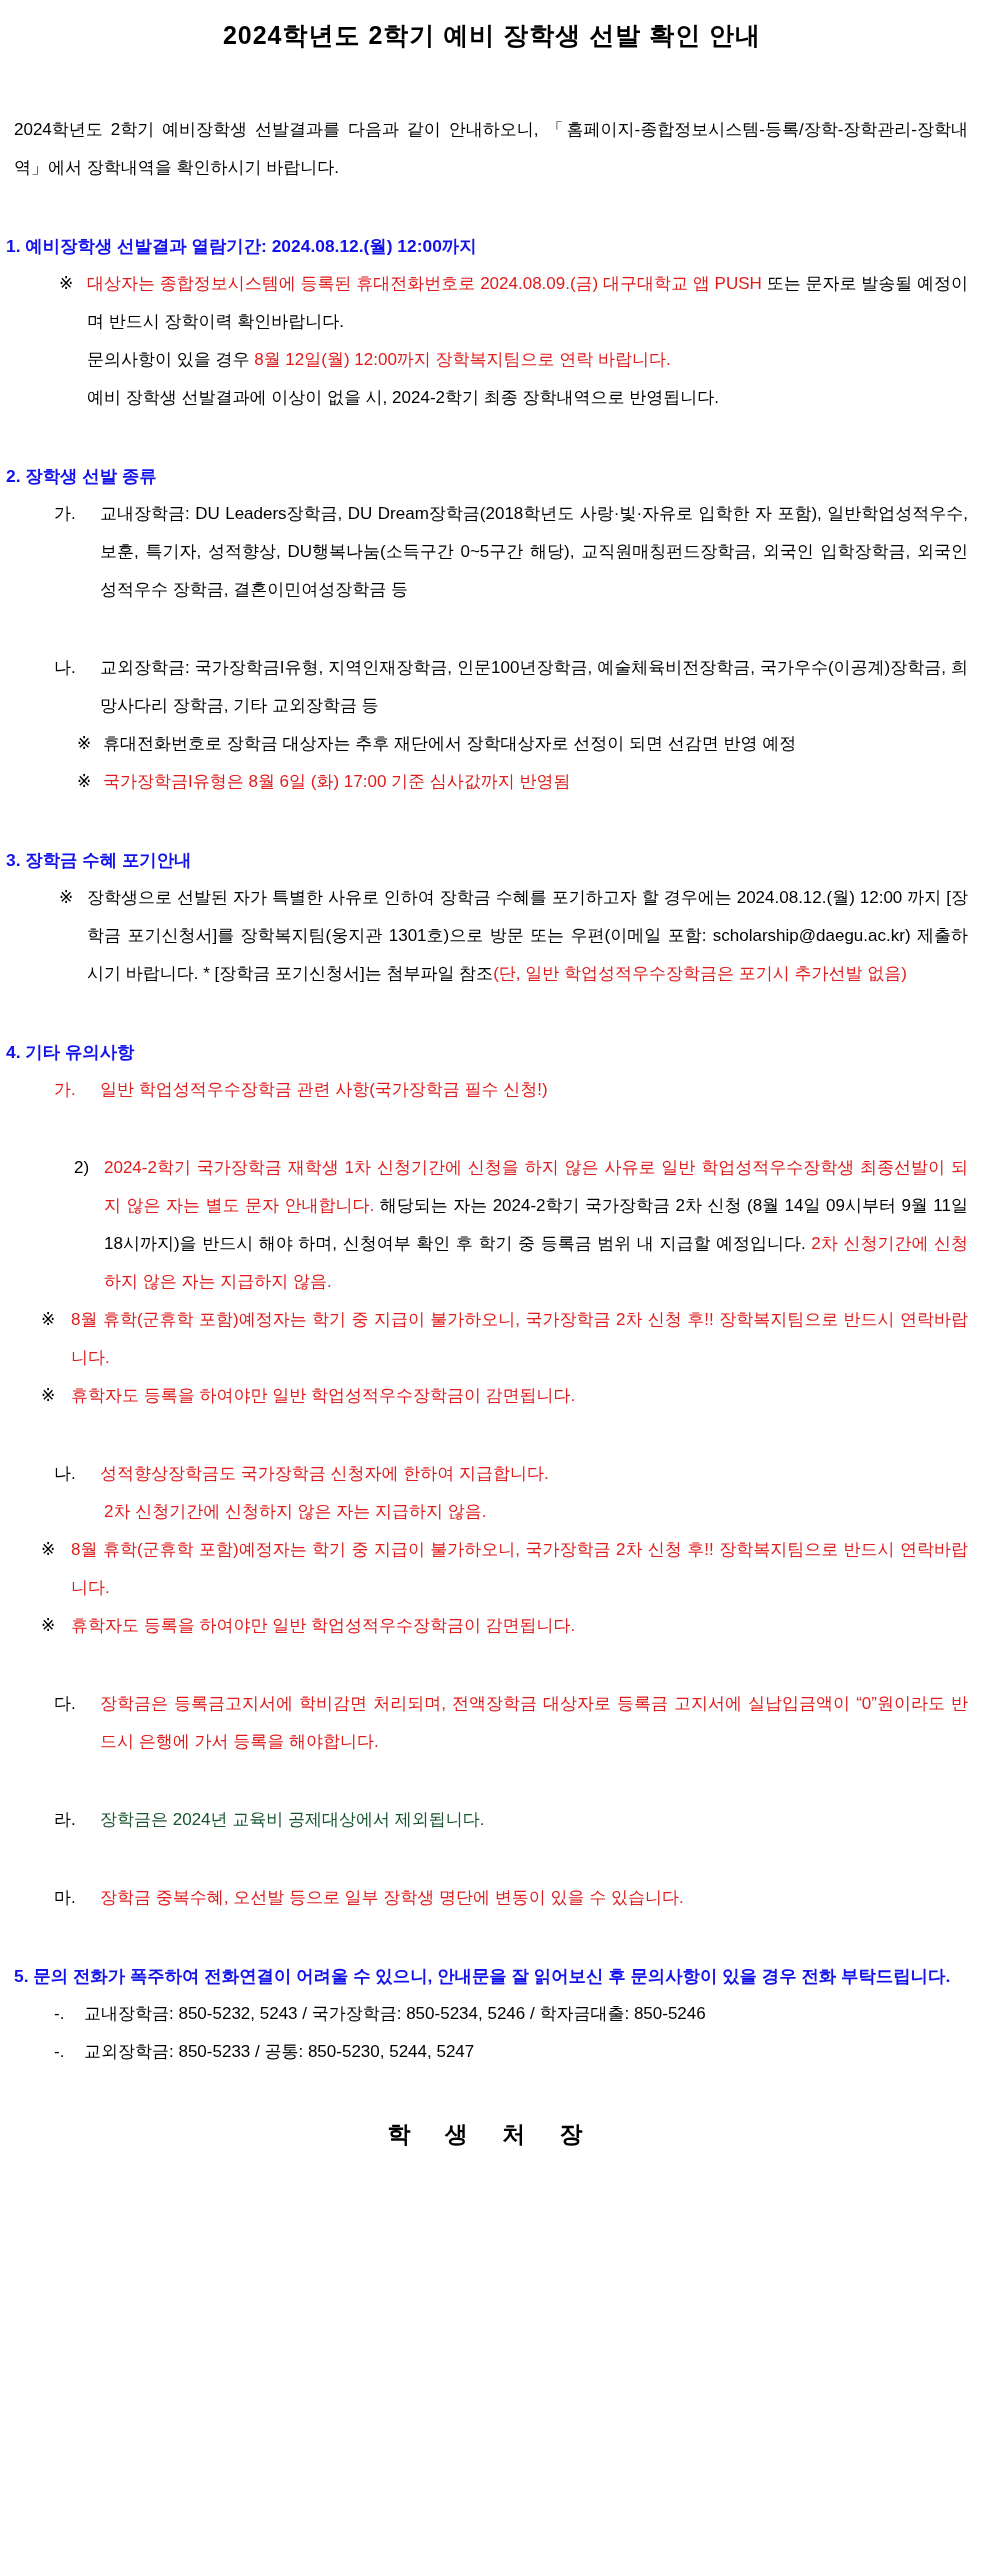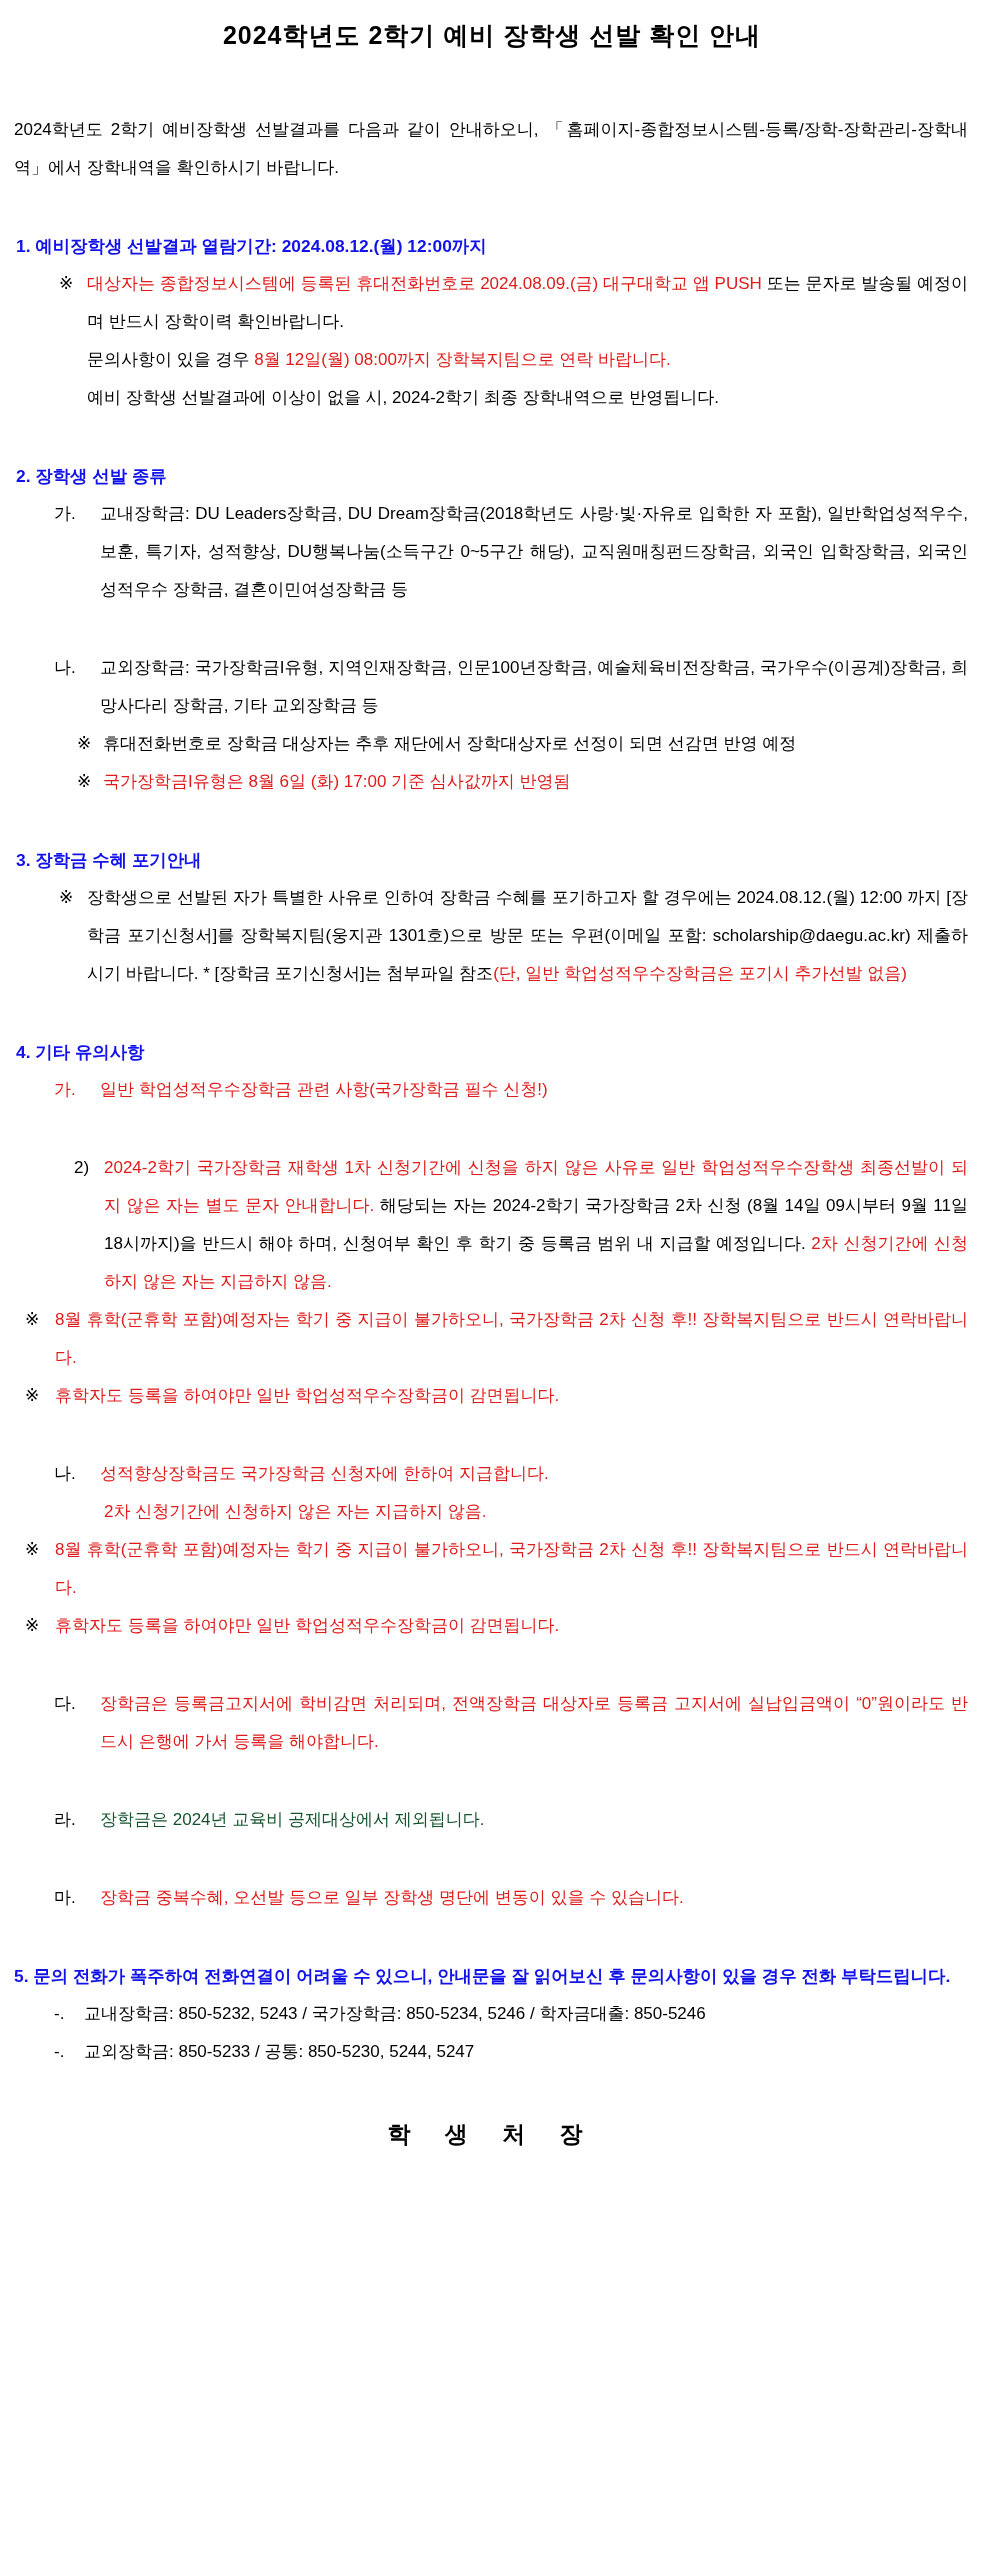--- a/index.html
+++ b/index.html
@@ -31,32 +31,32 @@
     line-height: 38px;
     text-align: justify;
     padding-right: 16px;
     box-sizing: border-box;
   }
   .block .marker {
     display: inline-block;
     text-indent: 0;
   }
   .intro      { padding-left: 14px; }
-  .h          { padding-left: 16px; font-weight: bold; font-size: 17.4px; }
+  .h          { padding-left: 6px; font-weight: bold; font-size: 17.4px; }
   .h-wrap     { padding-left: 50px; text-indent: -36px; }
   .lv1        { padding-left: 100px; text-indent: -46px; }
   .lv1 .marker   { width: 46px; }
   .star1      { padding-left: 87px;  text-indent: -28px; }
   .star1 .marker { width: 28px; }
   .plain1     { padding-left: 87px; }
   .star2      { padding-left: 103px; text-indent: -26px; }
   .star2 .marker { width: 26px; }
   .num        { padding-left: 104px; text-indent: -30px; }
   .num .marker   { width: 30px; }
-  .star3      { padding-left: 55px; text-indent: -30px; }
+  .star3      { padding-left: 71px; text-indent: -30px; }
   .star3 .marker { width: 30px; }
   .plain-num  { padding-left: 104px; }
   .dash       { padding-left: 84px; text-indent: -30px; }
   .dash .marker  { width: 30px; }
   .doc-footer {
     margin-top: 44px;
     text-align: center;
     font-size: 23px;
     font-weight: bold;
     letter-spacing: 14px;
@@ -66,21 +66,21 @@
 </head>
 <body>
 
 <div class="page">
   <div class="doc-title">2024학년도 2학기 예비 장학생 선발 확인 안내</div>
 
   <div>
       <div class="block intro"><span style="color: rgb(0, 0, 0);">2024학년도 2학기 예비장학생 선발결과를 다음과 같이 안내하오니, 「홈페이지-종합정보시스템-등록/장학-장학관리-장학내역」에서 장학내역을 확인하시기 바랍니다.</span></div>
       <div class="block h" style="margin-top: 40px;"><span style="color: rgb(18, 18, 234);">1. 예비장학생 선발결과 열람기간: 2024.08.12.(월) 12:00까지</span></div>
       <div class="block star1"><span class="marker" style="color: rgb(0, 0, 0);">※</span><span style="color: rgb(224, 27, 27);">대상자는 종합정보시스템에 등록된 휴대전화번호로 2024.08.09.(금) 대구대학교 앱 PUSH </span><span style="color: rgb(0, 0, 0);">또는 문자로 발송될 예정이며 반드시 장학이력 확인바랍니다.</span></div>
-      <div class="block plain1"><span style="color: rgb(0, 0, 0);">문의사항이 있을 경우 </span><span style="color: rgb(224, 27, 27);">8월 12일(월) 08:00까지 장학복지팀으로 연락 바랍니다.</span></div>
+      <div class="block plain1"><span style="color: rgb(0, 0, 0);">문의사항이 있을 경우 </span><span style="color: rgb(224, 27, 27);">8월 12일(월) 12:00까지 장학복지팀으로 연락 바랍니다.</span></div>
       <div class="block plain1"><span style="color: rgb(0, 0, 0);">예비 장학생 선발결과에 이상이 없을 시, 2024-2학기 최종 장학내역으로 반영됩니다.</span></div>
       <div class="block h" style="margin-top: 40px;"><span style="color: rgb(18, 18, 234);">2. 장학생 선발 종류</span></div>
       <div class="block lv1"><span class="marker" style="color: rgb(0, 0, 0);">가.</span><span style="color: rgb(0, 0, 0);">교내장학금: DU Leaders장학금, DU Dream장학금(2018학년도 사랑·빛·자유로 입학한 자 포함), 일반학업성적우수, 보훈, 특기자, 성적향상, DU행복나눔(소득구간 0~5구간 해당), 교직원매칭펀드장학금, 외국인 입학장학금, 외국인 성적우수 장학금, 결혼이민여성장학금 등</span></div>
       <div class="block lv1" style="margin-top: 40px;"><span class="marker" style="color: rgb(0, 0, 0);">나.</span><span style="color: rgb(0, 0, 0);">교외장학금: 국가장학금I유형, 지역인재장학금, 인문100년장학금, 예술체육비전장학금, 국가우수(이공계)장학금, 희망사다리 장학금, 기타 교외장학금 등</span></div>
       <div class="block star2"><span class="marker" style="color: rgb(0, 0, 0);">※</span><span style="color: rgb(0, 0, 0);">휴대전화번호로 장학금 대상자는 추후 재단에서 장학대상자로 선정이 되면 선감면 반영 예정</span></div>
       <div class="block star2"><span class="marker" style="color: rgb(0, 0, 0);">※</span><span style="color: rgb(224, 27, 27);">국가장학금I유형은 8월 6일 (화) 17:00 기준 심사값까지 반영됨</span></div>
       <div class="block h" style="margin-top: 40px;"><span style="color: rgb(18, 18, 234);">3. 장학금 수혜 포기안내</span></div>
       <div class="block star1"><span class="marker" style="color: rgb(0, 0, 0);">※</span><span style="color: rgb(0, 0, 0);">장학생으로 선발된 자가 특별한 사유로 인하여 장학금 수혜를 포기하고자 할 경우에는 2024.08.12.(월) 12:00 까지 [장학금 포기신청서]를 장학복지팀(웅지관 1301호)으로 방문 또는 우편(이메일 포함: scholarship@daegu.ac.kr) 제출하시기 바랍니다. * [장학금 포기신청서]는 첨부파일 참조</span><span style="color: rgb(224, 27, 27);">(단, 일반 학업성적우수장학금은 포기시 추가선발 없음)</span></div>
       <div class="block h" style="margin-top: 40px;"><span style="color: rgb(18, 18, 234);">4. 기타 유의사항</span></div>
       <div class="block lv1"><span class="marker" style="color: rgb(224, 27, 27);">가.</span><span style="color: rgb(224, 27, 27);">일반 학업성적우수장학금 관련 사항(국가장학금 필수 신청!)</span></div>

